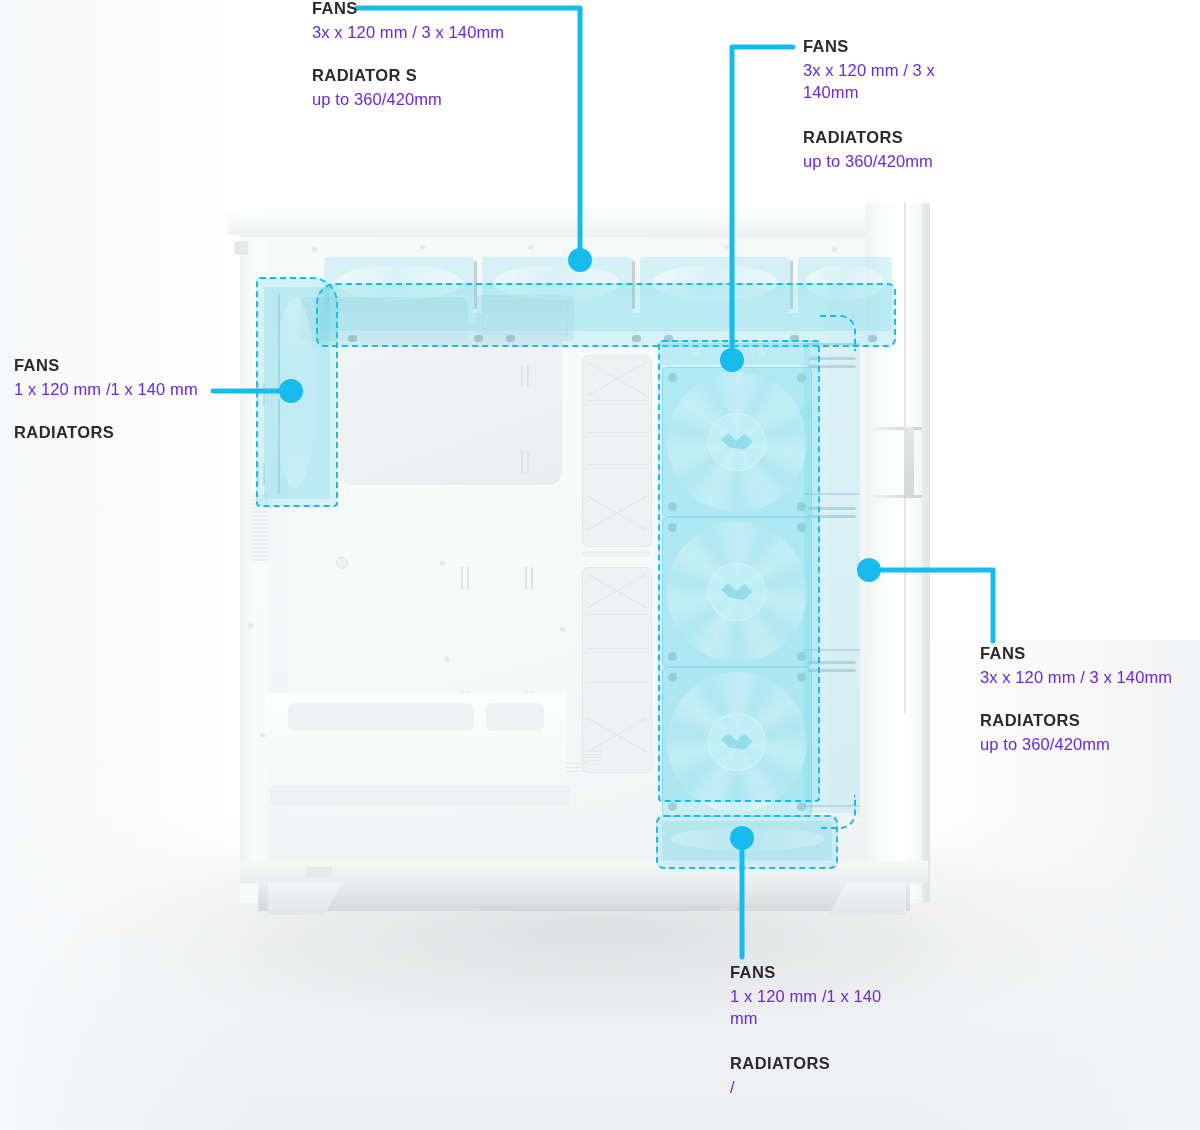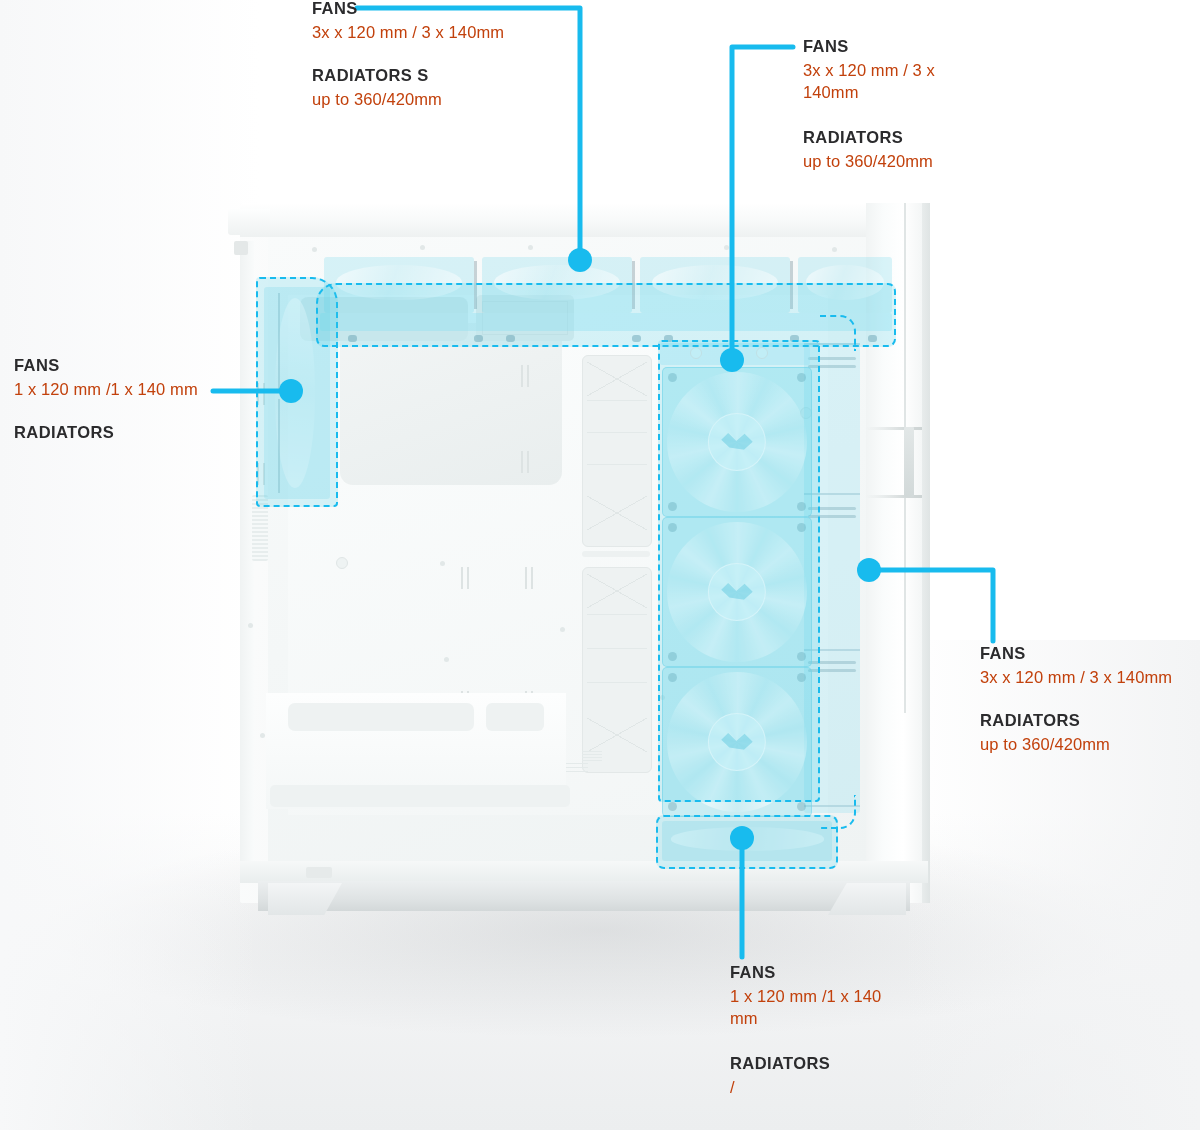--- a/index.html
+++ b/index.html
@@ -40,21 +40,21 @@
     font-weight: 700;
     font-size: 16.5px;
     letter-spacing: 0.4px;
     color: #2b2b2d;
     line-height: 1.25;
     margin: 0;
   }
   .callout .val {
     font-weight: 400;
     font-size: 16.5px;
-    color: #c2410c;
+    color: #6d28d9;
     line-height: 1.35;
     margin: 2px 0 0 0;
     letter-spacing: 0.1px;
   }
   .callout .grp + .grp { margin-top: 22px; }
 
   
   #case {
     position: absolute;
     left: 228px; top: 195px;
@@ -583,21 +583,21 @@
       <circle cx="742" cy="838" r="12"></circle>
     </g>
   </svg>
 
   <div class="callout" style="left:312px; top:-2px; width:290px;">
     <div class="grp">
       <p class="hdr">FANS</p>
       <p class="val">3x x 120 mm / 3 x 140mm</p>
     </div>
     <div class="grp">
-      <p class="hdr">RADIATORS S</p>
+      <p class="hdr">RADIATOR S</p>
       <p class="val">up to  360/420mm</p>
     </div>
   </div>
 
   <div class="callout" style="left:803px; top:36px; width:160px;">
     <div class="grp">
       <p class="hdr">FANS</p>
       <p class="val">3x x 120 mm / 3 x 140mm</p>
     </div>
     <div class="grp" style="margin-top:24px;">

